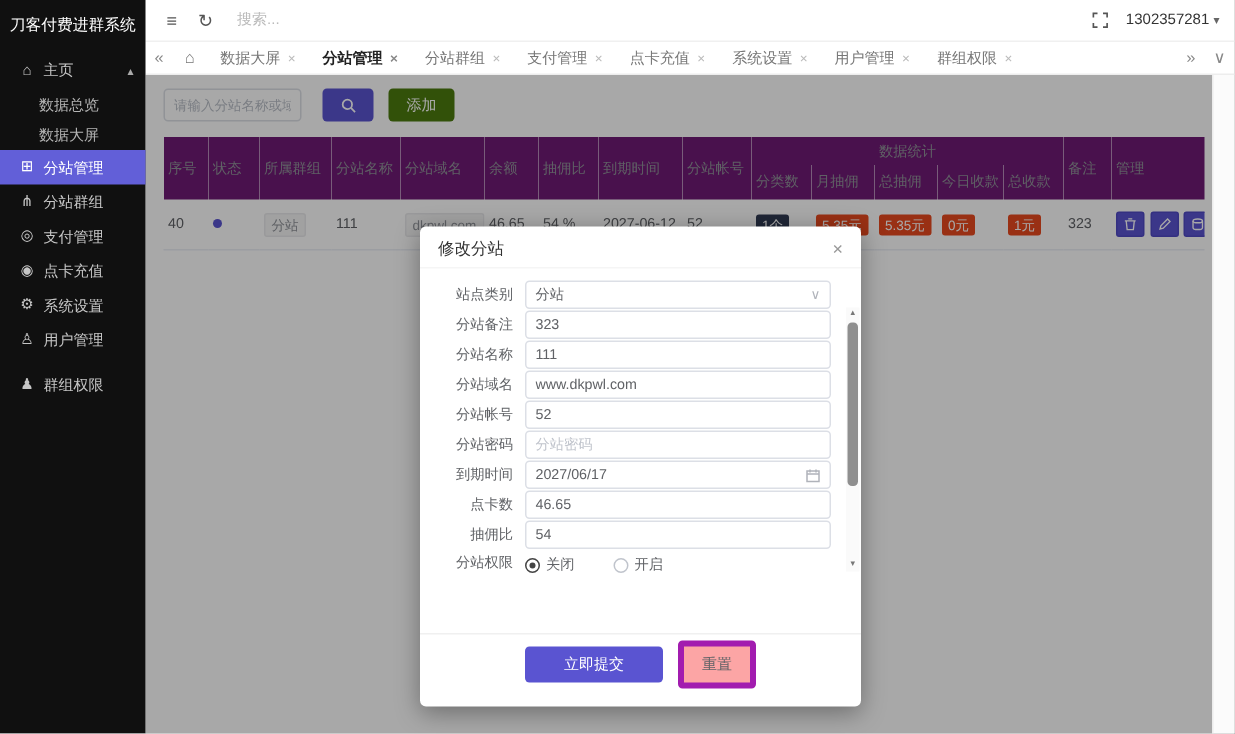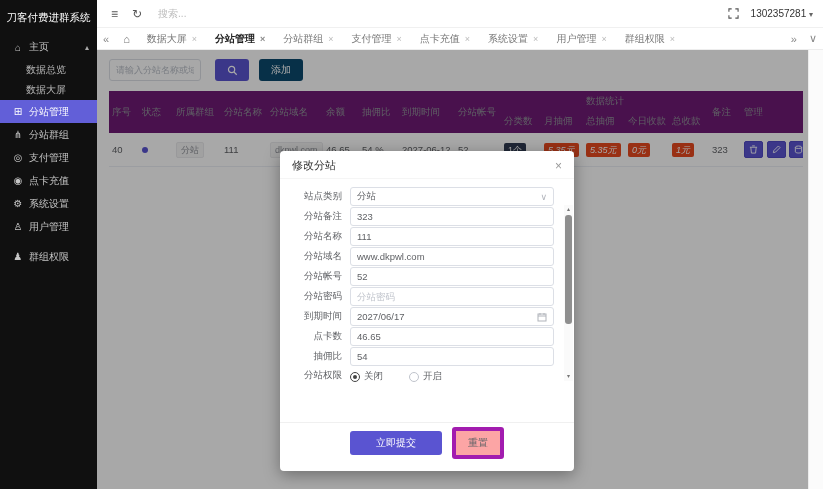--- a/index.html
+++ b/index.html
@@ -35,31 +35,31 @@
   .tab.active { color:#222; font-weight:bold; }
   .tab.active .x { color:#888; }
   .tab-right { margin-left:auto; display:flex; align-items:center; }
 
   
   #content { position:absolute; left:97px; top:50px; width:711px; height:439px; background:#fff; z-index:1; }
   #toolbar { display:flex; align-items:center; padding:9px 0 0 12px; }
   #toolbar input { width:92px; height:22px; border:1px solid #dcdfe6; border-radius:3px; font-size:9px; padding:0 6px; color:#606266; outline:none; }
   #toolbar input::placeholder { color:#b9bec7; }
   .btn-search { width:34px; height:22px; margin-left:14px; background:#5a54d1; border:none; border-radius:3px; color:#fff; cursor:pointer; display:inline-flex; align-items:center; justify-content:center; }
-  .btn-add { height:22px; margin-left:10px; background:#0c4a6e; border:none; border-radius:3px; color:#fff; font-size:10px; padding:0 12px; cursor:pointer; }
+  .btn-add { height:22px; margin-left:10px; background:#4d7c0f; border:none; border-radius:3px; color:#fff; font-size:10px; padding:0 12px; cursor:pointer; }
 
   table#grid { border-collapse:collapse; table-layout:fixed; margin:10px 0 0 12px; width:694px; }
   #grid th { background:#701a75; color:#909399; font-weight:normal; font-size:9.5px; text-align:left; padding:5px 3px; white-space:nowrap; overflow:hidden; }
   #grid th.grp { text-align:center; padding:4px 3px 2px; }
   #grid td { font-size:9.5px; color:#606266; padding:8px 3px; border-bottom:1px solid #ebeef5; white-space:nowrap; overflow:hidden; }
   .dot { display:inline-block; width:6px; height:6px; border-radius:50%; background:#5a54d1; }
   .tag { display:inline-block; background:#f4f4f5; border:1px solid #e9e9eb; color:#909399; border-radius:2px; padding:0 4px; font-size:9px; line-height:14px; }
   .badge { display:inline-block; color:#fff; border-radius:2px; padding:1px 4px; font-size:9px; line-height:12px; }
   .badge.navy { background:#303a52; }
-  .badge.orange { background:#e8491f;font-style:italic; }
+  .badge.orange { background:#e8491f; }
   .act-btn { display:inline-flex; align-items:center; justify-content:center; width:19px; height:17px; background:#5a54d1; border:1px solid #4f49c4; color:#fff; border-radius:2px; cursor:pointer; margin-right:1px; padding:0; }
 
   
   #overlay { position:absolute; left:97px; top:50px; width:711px; height:439px; background:rgba(0,0,0,0.34); z-index:5; }
   #scroll-strip { position:absolute; right:0; top:50px; width:15px; height:439px; background:#fbfbfb; border-left:1px solid #ececec; z-index:6; }
 
   #modal { position:absolute; left:280px; top:151px; width:294px; height:320px; background:#fff; border-radius:4px; box-shadow:0 4px 16px rgba(0,0,0,0.35); z-index:10; }
   .m-head { display:flex; align-items:center; padding:7px 12px 5px; }
   .m-title { font-size:11px; color:#333; }
   .m-close { margin-left:auto; color:#999; font-size:12px; cursor:pointer; line-height:1; }

